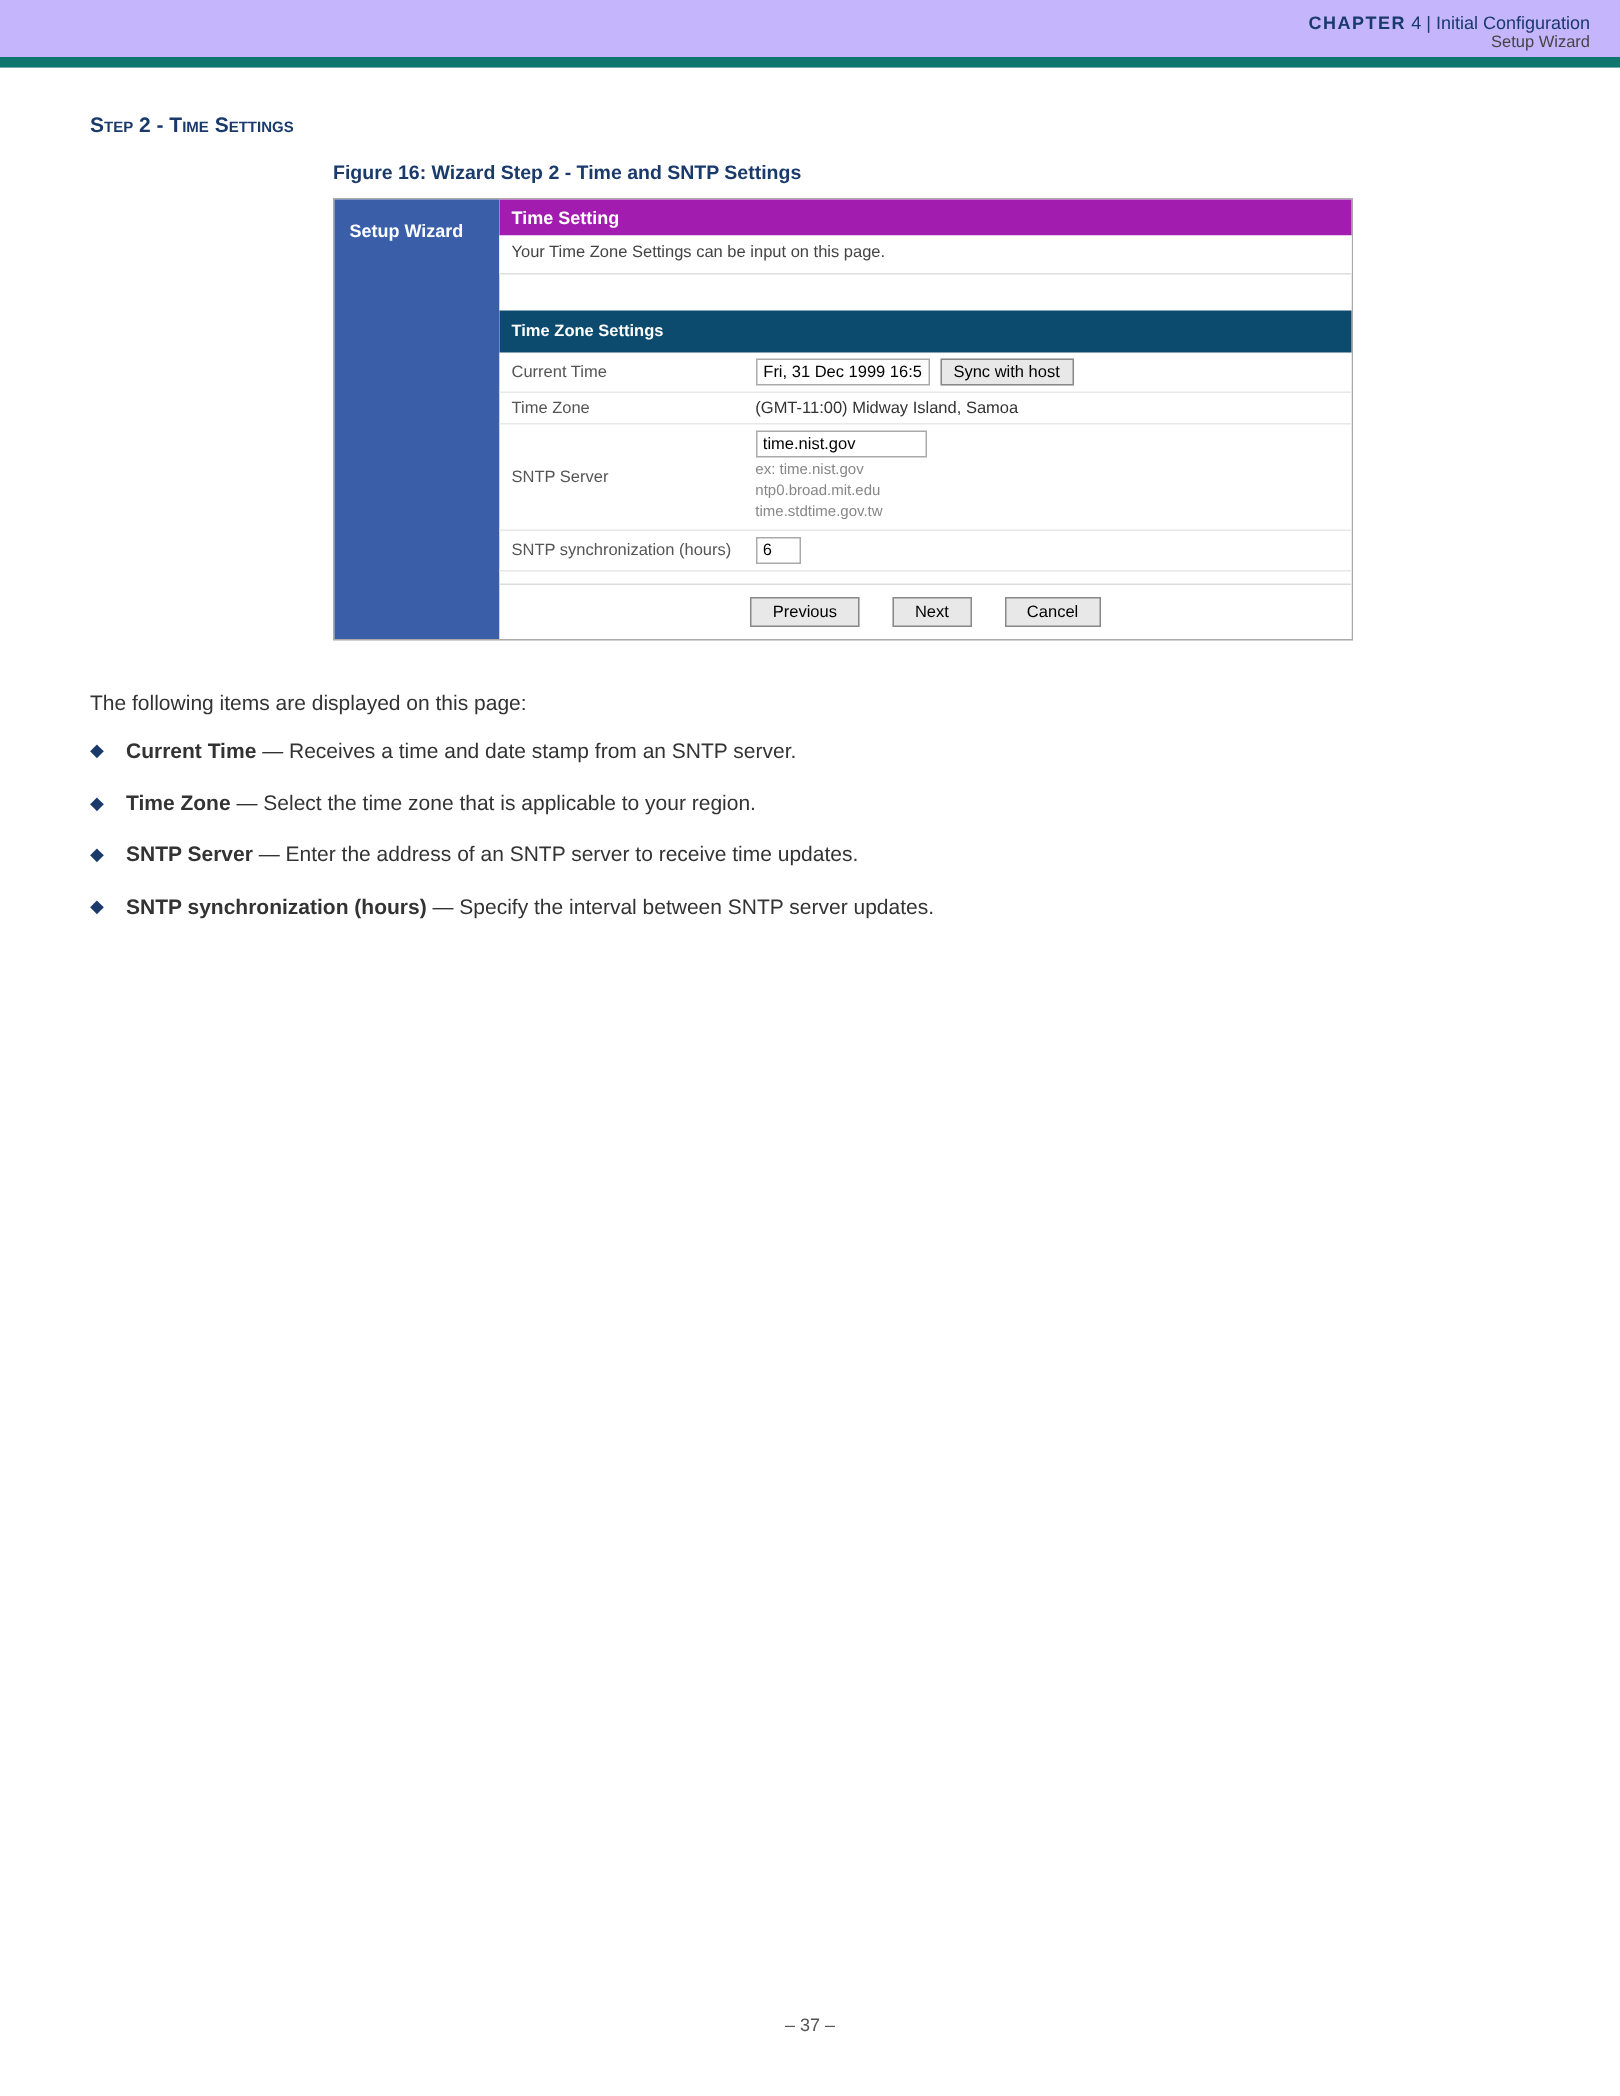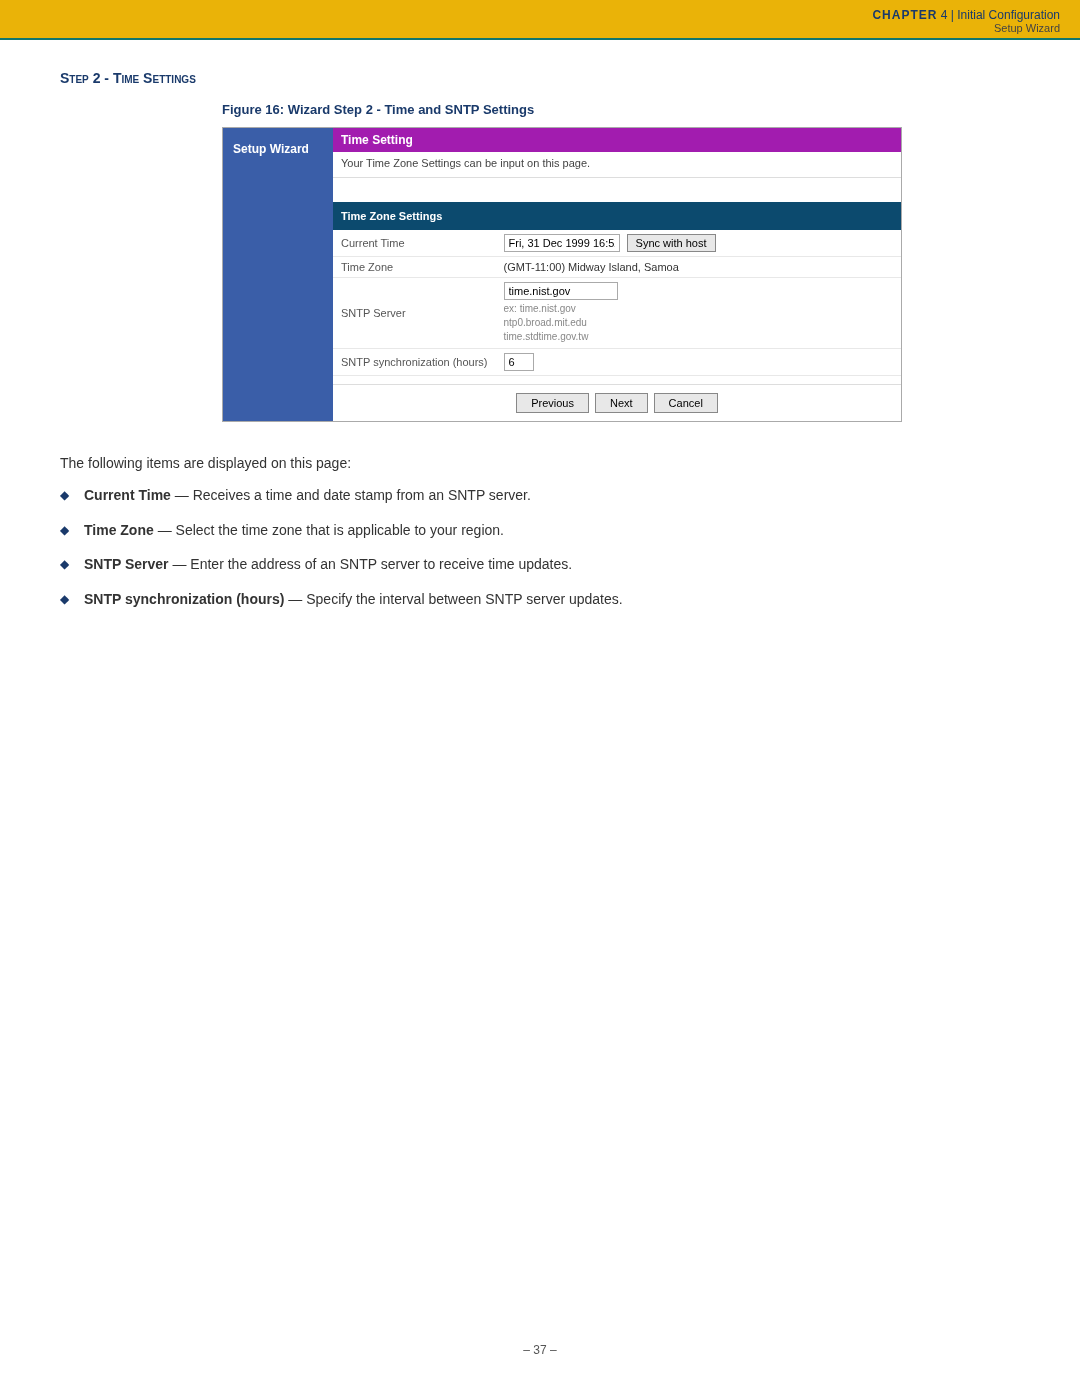--- a/index.html
+++ b/index.html
@@ -8,24 +8,24 @@
       width: 1080px;
       min-height: 1397px;
       background: #ffffff;
       font-family: Arial, Helvetica, sans-serif;
       font-size: 14px;
       color: #333;
     }
 
     
     .header-bar {
-      background: #eab308;
+      background: #c4b5fd;
       padding: 8px 20px 4px 20px;
       text-align: right;
-      border-bottom: 2px solid #0f766e;
+      border-bottom: 7px solid #0f766e;
     }
     .header-chapter {
       font-size: 12px;
       color: #1a3a6b;
     }
     .header-chapter span.chapter-label {
       font-weight: bold;
       font-variant: small-caps;
       text-transform: uppercase;
       letter-spacing: 1px;
@@ -165,21 +165,21 @@
     .sntp-examples {
       font-size: 10px;
       color: #888;
       line-height: 1.4;
       margin-top: 2px;
     }
 
     .wiz-footer {
       padding: 8px;
       display: flex;
-      gap: 6px;
+      gap: 22px;
       justify-content: center;
       border-top: 1px solid #ddd;
       margin-top: 8px;
     }
     .wiz-footer-btn {
       border: 1px solid #888;
       padding: 3px 14px;
       font-size: 11px;
       background: #e8e8e8;
       cursor: pointer;

